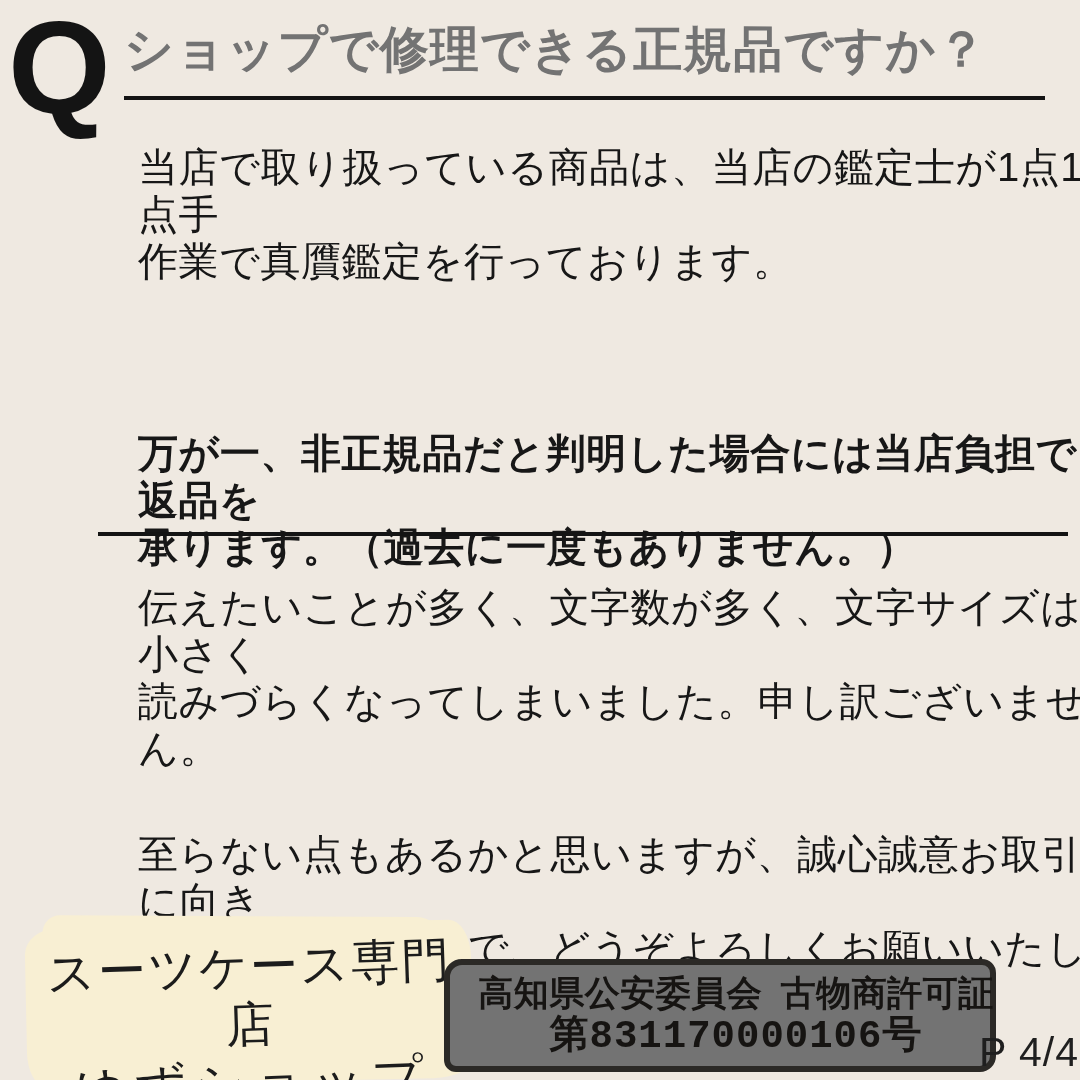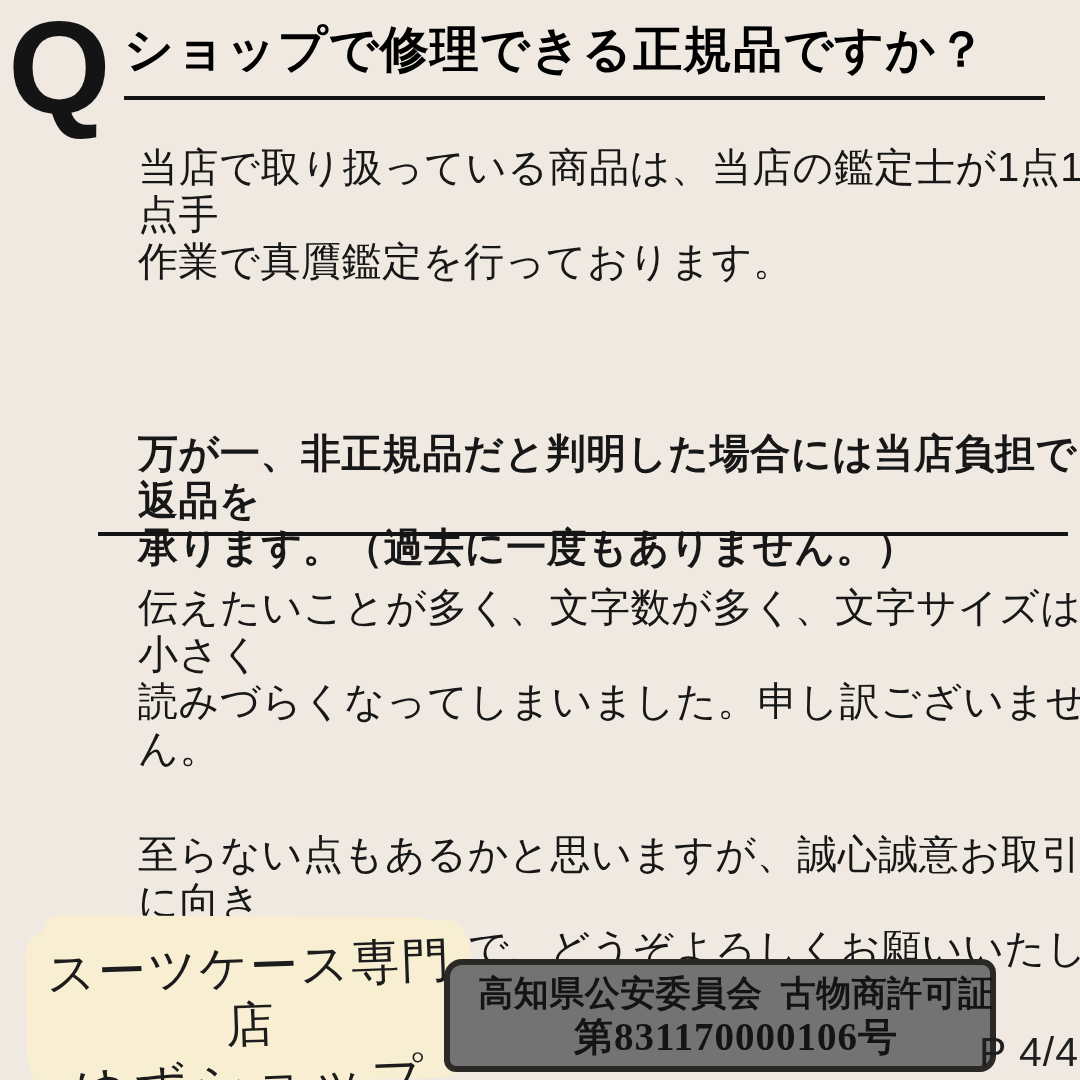--- a/index.html
+++ b/index.html
@@ -35,21 +35,21 @@
   
   .title {
     position: absolute;
     left: 124px;
     top: 20px;
     margin: 0;
     font-size: 49px;
     line-height: 1.2;
     font-weight: 600;
     letter-spacing: 1px;
-    color: #000000;
+    color: #737373;
     white-space: nowrap;
   }
   .title-underline {
     position: absolute;
     left: 124px;
     top: 96px;
     width: 921px;
     height: 4px;
     background: #141414;
   }
@@ -152,20 +152,21 @@
   .license-line1 {
     font-size: 35px;
     line-height: 42px;
     letter-spacing: 0.5px;
     white-space: pre;
   }
   .license-line2 {
     font-size: 39px;
     line-height: 44px;
     letter-spacing: 1px;
+    font-family: Liberation Mono, monospace;
   }
 
   
   .page-indicator {
     position: absolute;
     left: 979px;
     top: 1030px;
     font-size: 41px;
     line-height: 45px;
     font-weight: 400;

